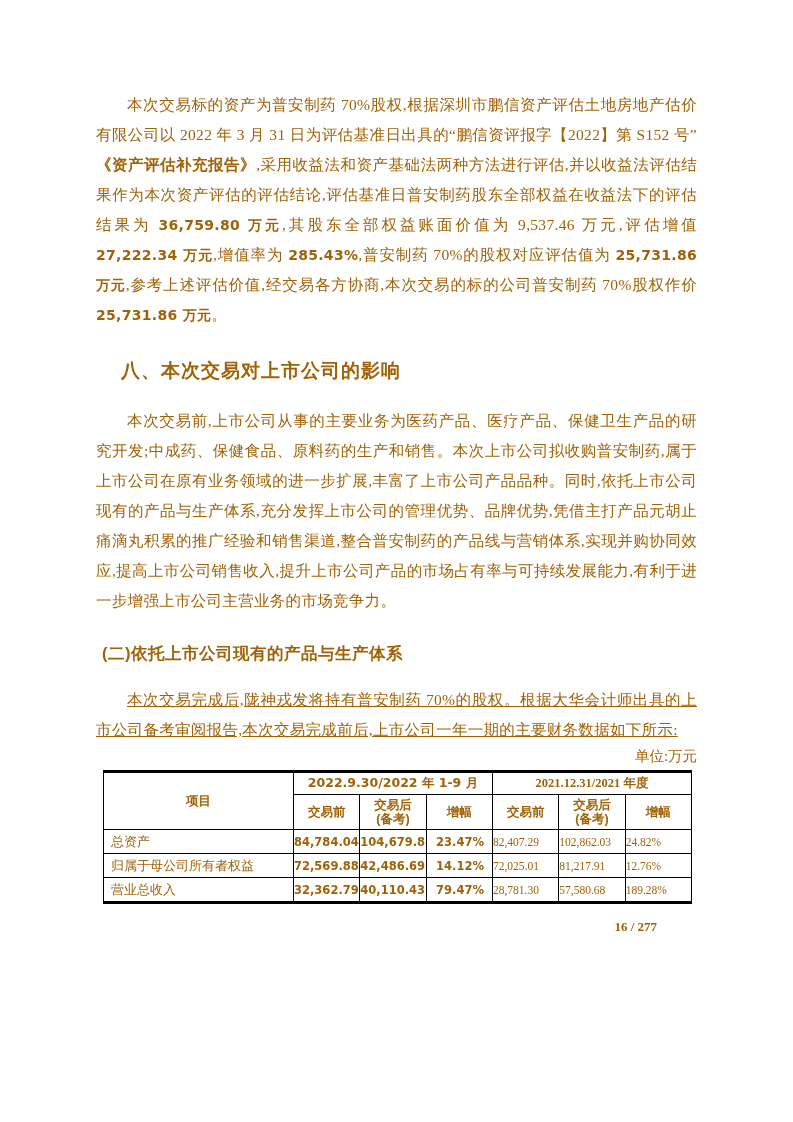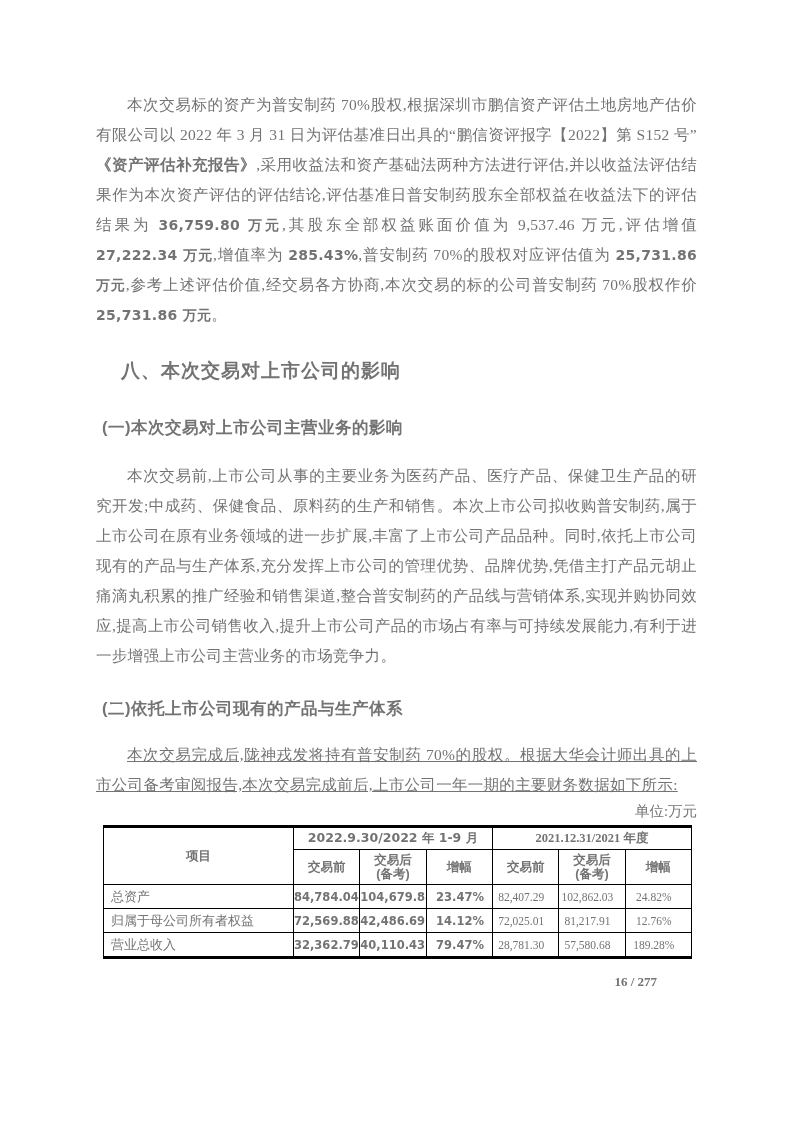--- a/index.html
+++ b/index.html
@@ -2,21 +2,21 @@
 <html><head>
 <meta charset="utf-8">
 <style>
   html, body { margin: 0; padding: 0; background: #8a8a8a; }
   .page {
     position: relative;
     width: 793px;
     height: 1122px;
     margin: 0 auto;
     background: #ffffff;
-    color: #737373;
+    color: #a16207;
     font-family: "Liberation Serif", serif;
     overflow: hidden;
   }
   
   .para {
     margin: 0 96px;
     font-size: 15.5px;
     line-height: 30px;
     text-align: justify;
     text-indent: 2em;
@@ -107,21 +107,21 @@
   }
   .fin-table td.num-2022 {
     font-family: "DejaVu Sans", sans-serif;
     font-weight: bold;
     text-align: right;
     padding-right: 8px;
     font-size: 11.5px;
   }
   .fin-table td.num-2021 {
     font-family: "Liberation Serif", serif;
-    text-align: center;
+    text-align: left;
     padding-right: 9px;
     font-size: 11.5px;
   }
   
   .page-footer {
     margin: 15px 96px 0 96px;
     padding-right: 40px;
     text-align: right;
     font-weight: bold;
     font-size: 13px;
@@ -131,21 +131,20 @@
 </style>
 </head>
 <body>
 
 <div class="page">
 
   <p class="para para-1"><span class="seg-normal">本次交易标的资产为普安制药 70%股权,根据深圳市鹏信资产评估土地房地产估价有限公司以 2022 年 3 月 31 日为评估基准日出具的“鹏信资评报字【2022】第 S152 号” </span><span class="seg-kai">《资产评估补充报告》</span><span class="seg-normal">,采用收益法和资产基础法两种方法进行评估,并以收益法评估结果作为本次资产评估的评估结论,评估基准日普安制药股东全部权益在收益法下的评估结果为 </span><span class="seg-bold">36,759.80 万元</span><span class="seg-normal">,其股东全部权益账面价值为 9,537.46 万元,评估增值 </span><span class="seg-bold">27,222.34 万元</span><span class="seg-normal">,增值率为 </span><span class="seg-bold">285.43%</span><span class="seg-normal">,普安制药 70%的股权对应评估值为 </span><span class="seg-bold">25,731.86 万元</span><span class="seg-normal">,参考上述评估价值,经交易各方协商,本次交易的标的公司普安制药 70%股权作价 </span><span class="seg-bold">25,731.86 万元</span><span class="seg-normal">。</span></p>
 
   <div class="h-level1">八、本次交易对上市公司的影响</div>
 
-  <div class="h-level2">(一)本次交易对上市公司主营业务的影响</div>
 
   <p class="para para-2">本次交易前,上市公司从事的主要业务为医药产品、医疗产品、保健卫生产品的研究开发;中成药、保健食品、原料药的生产和销售。本次上市公司拟收购普安制药,属于上市公司在原有业务领域的进一步扩展,丰富了上市公司产品品种。同时,依托上市公司现有的产品与生产体系,充分发挥上市公司的管理优势、品牌优势,凭借主打产品元胡止痛滴丸积累的推广经验和销售渠道,整合普安制药的产品线与营销体系,实现并购协同效应,提高上市公司销售收入,提升上市公司产品的市场占有率与可持续发展能力,有利于进一步增强上市公司主营业务的市场竞争力。</p>
 
   <div class="h-level2 second">(二)依托上市公司现有的产品与生产体系</div>
 
   <p class="para para-3">本次交易完成后,陇神戎发将持有普安制药 70%的股权。根据大华会计师出具的上市公司备考审阅报告,本次交易完成前后,上市公司一年一期的主要财务数据如下所示:</p>
 
   <div class="unit-label">单位:万元</div>
 
   <table class="fin-table">

